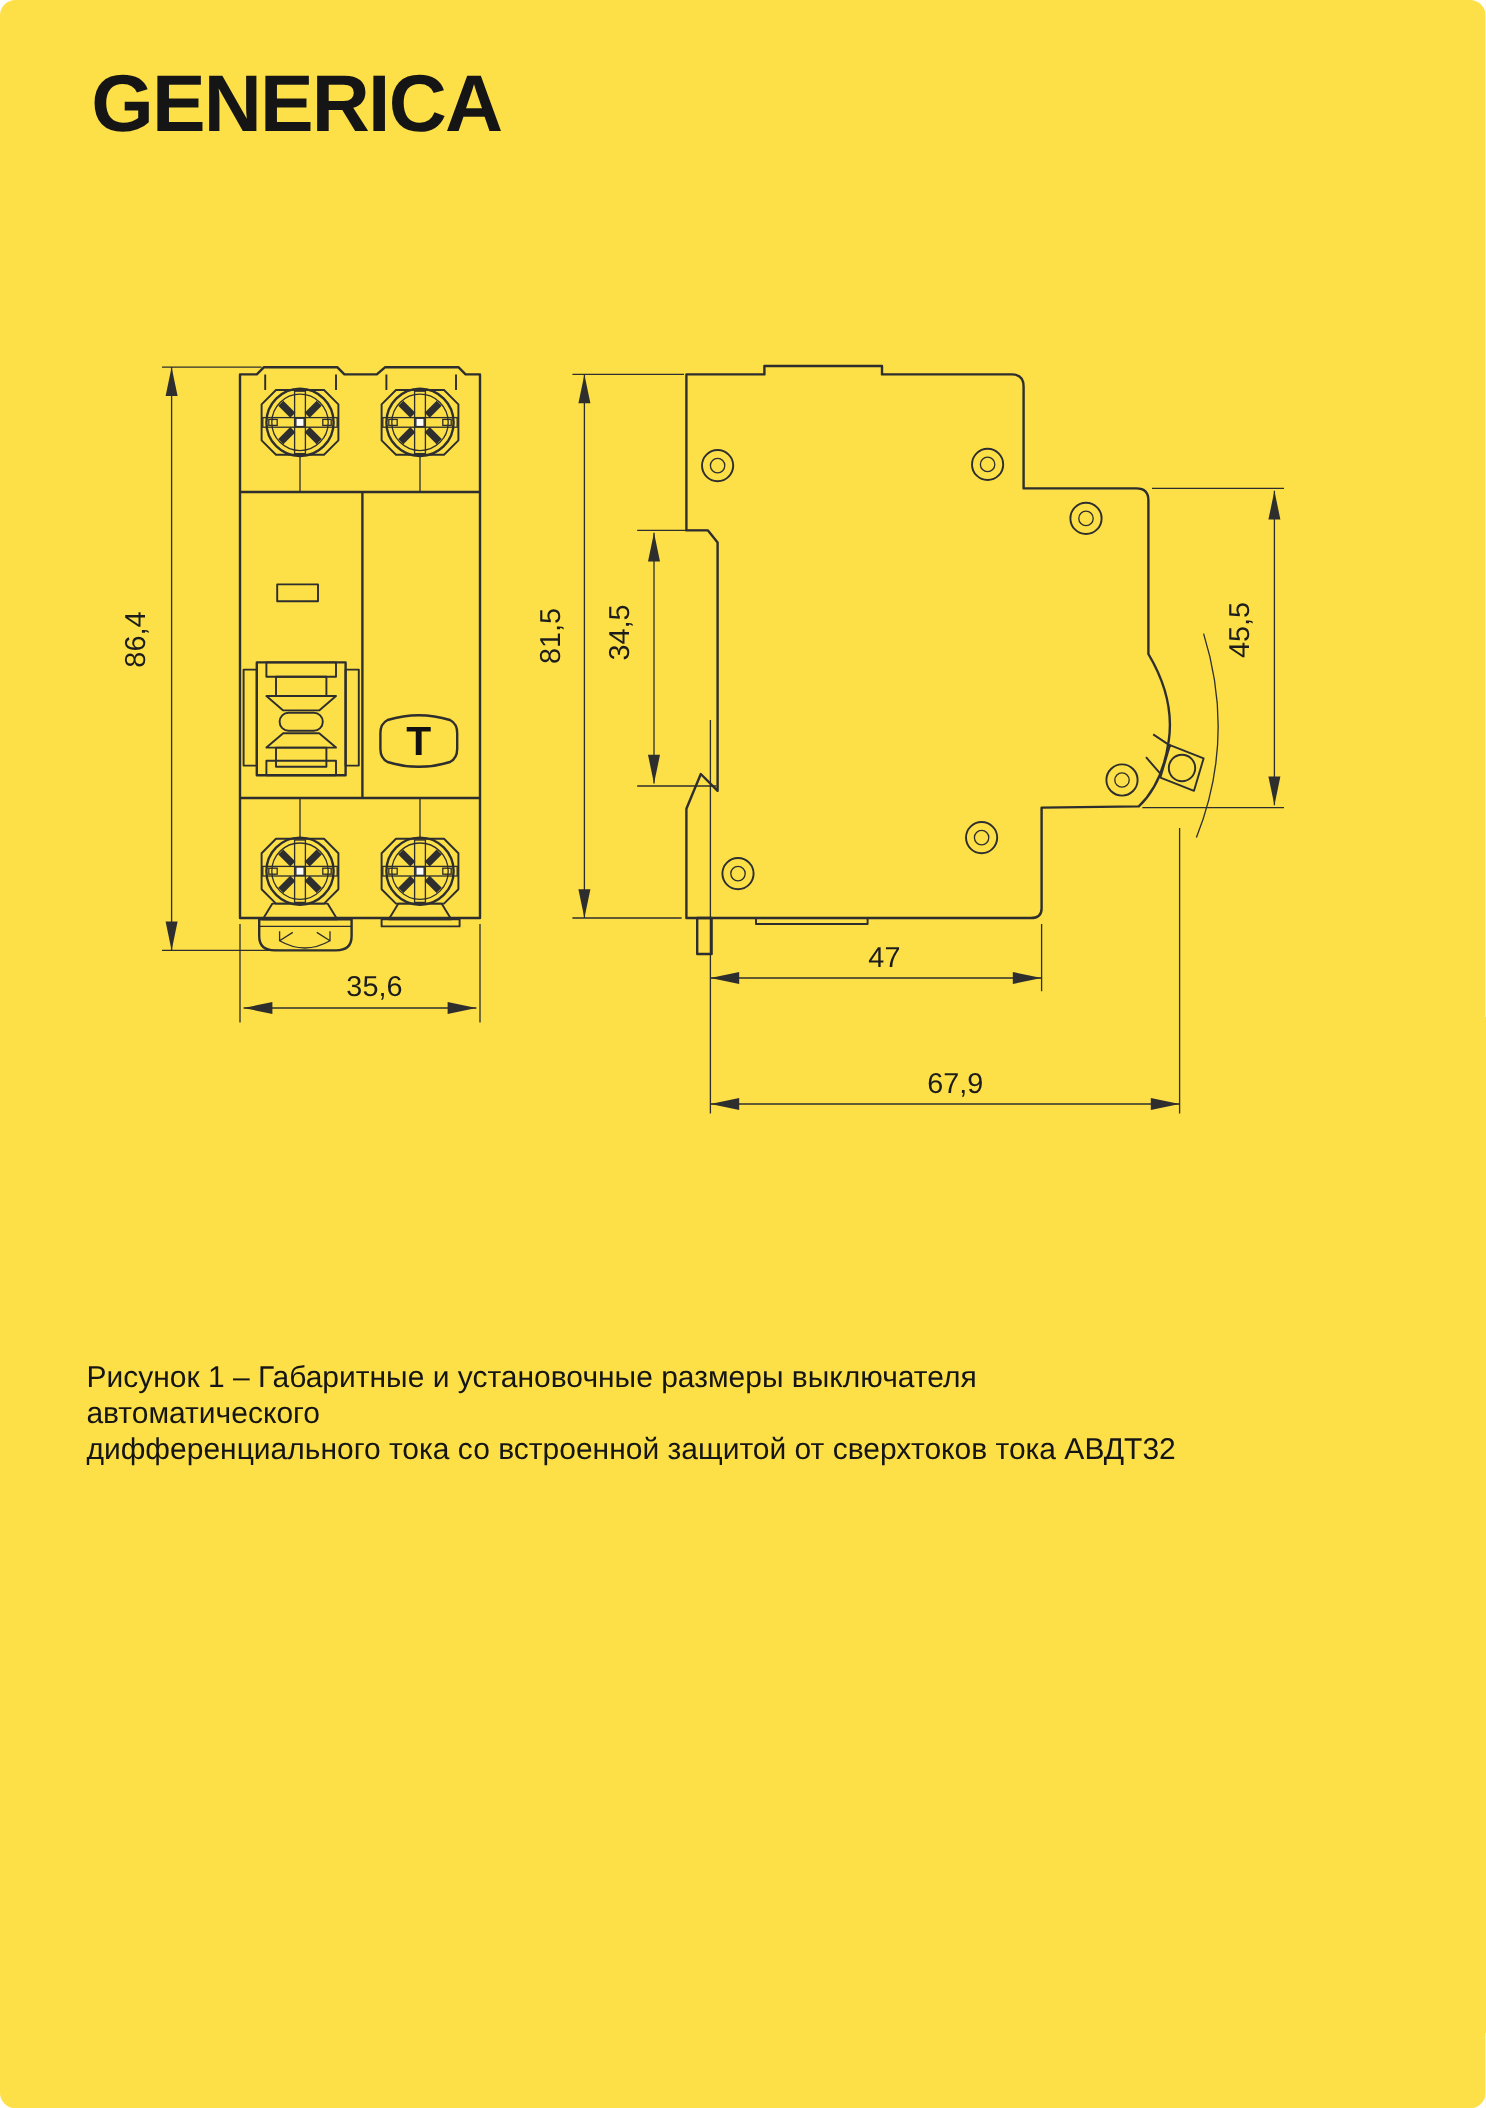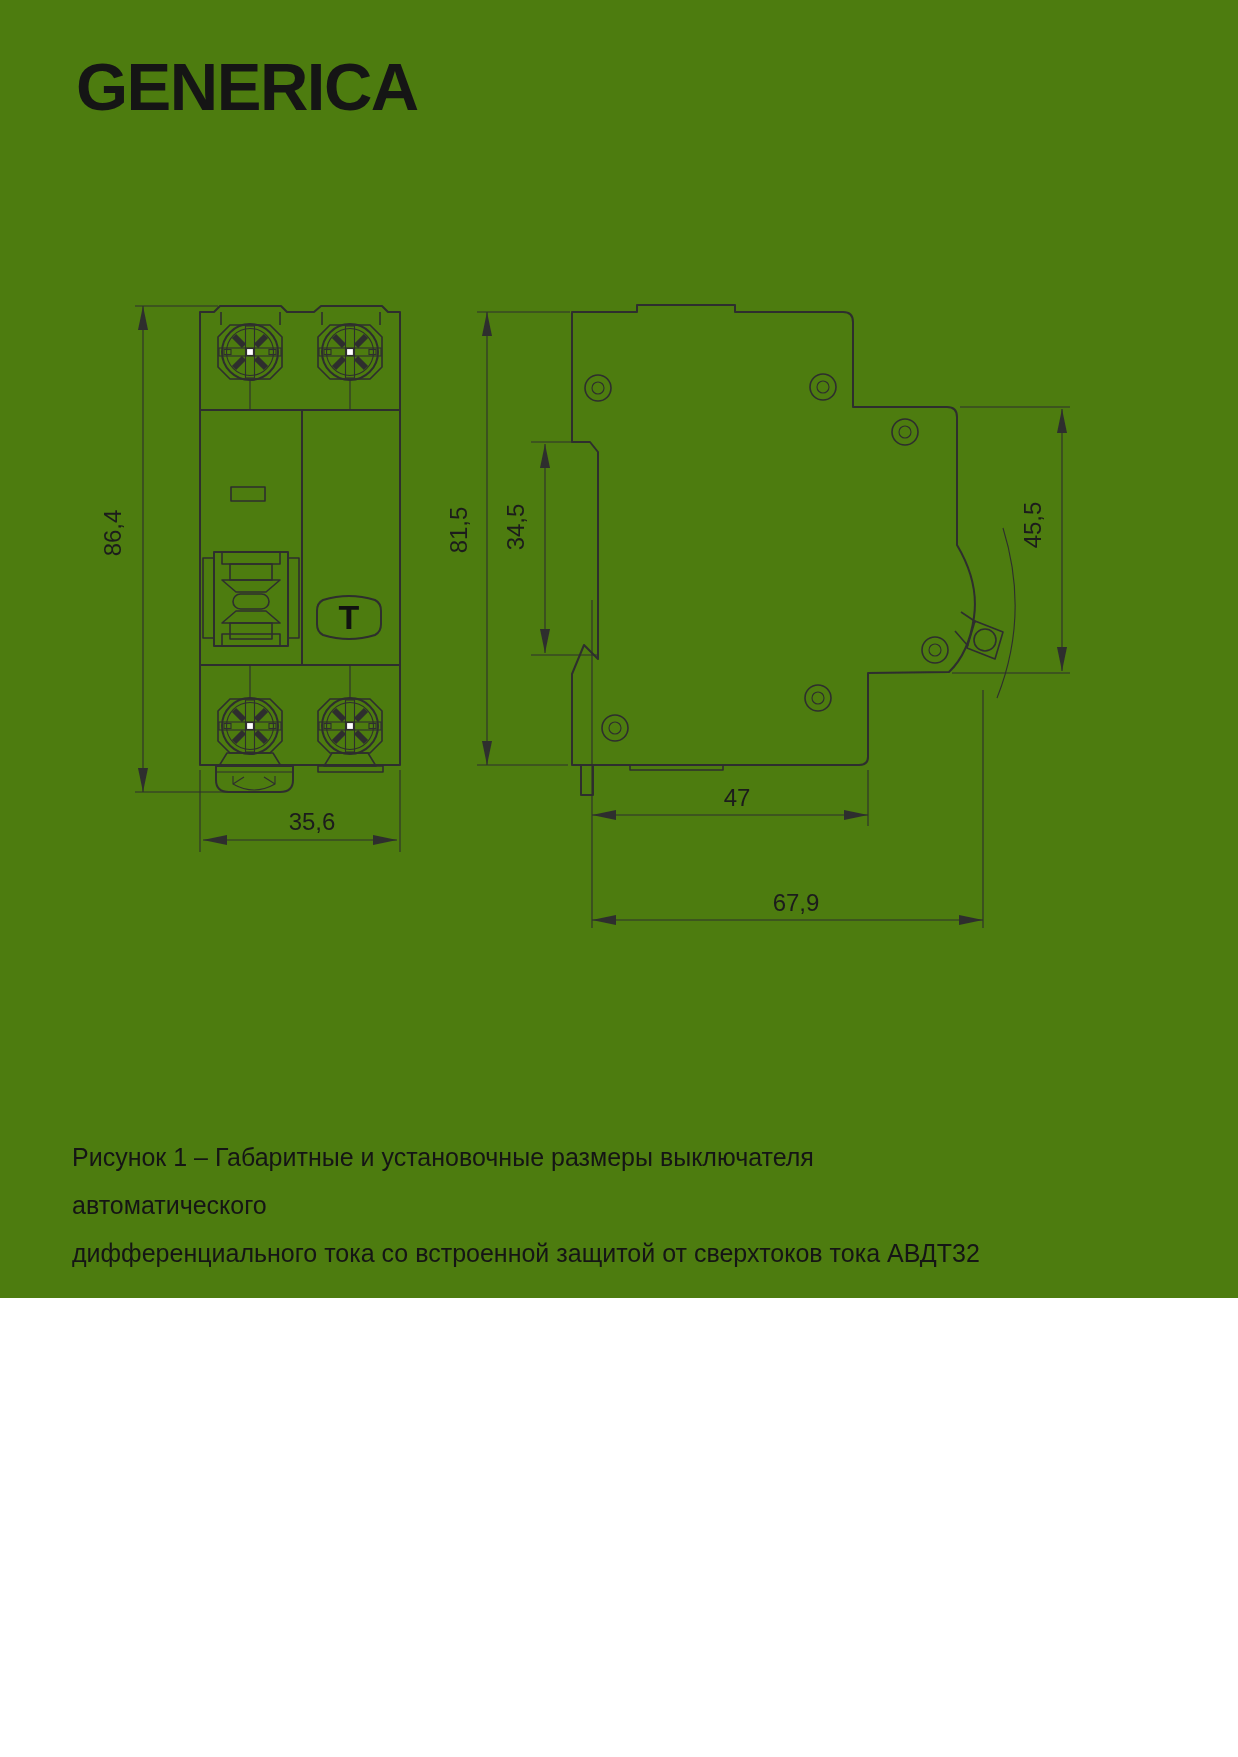--- a/index.html
+++ b/index.html
@@ -1,35 +1,35 @@
 <!DOCTYPE html>
 <html><head>
 <meta charset="utf-8">
 <style>
   html,body{margin:0;padding:0;background:#ffffff;}
   #page{
-    position:relative;width:1238px;height:1298px;background:#4d7c0f;
-    font-family:"Liberation Sans", sans-serif;overflow:hidden;
+    position:relative;width:1238px;height:1757px;background:#fde047;
+    font-family:"Liberation Sans", sans-serif;overflow:hidden;border-radius:13px;
   }
   #brand-logo{
     position:absolute;left:76px;top:48px;
     font-size:67px;font-weight:bold;letter-spacing:-1.5px;color:#151515;
   }
   #drawing{position:absolute;left:0;top:0;}
   .dim-label{
     font-family:"Liberation Sans", sans-serif;
     font-size:24px;fill:#1c1c1c;
   }
   .t-label{
     font-family:"Liberation Sans", sans-serif;
     font-size:34px;font-weight:bold;fill:#111;
   }
   #figure-caption{
     position:absolute;left:72px;top:1108px;width:920px;
-    font-size:25px;line-height:48px;color:#151515;
+    font-size:25px;line-height:30px;color:#151515;
   }
   .ln-h{stroke:#2e2e2e;stroke-width:2;fill:none;stroke-linejoin:round;stroke-linecap:butt;}
   .ln-m{stroke:#2e2e2e;stroke-width:1.6;fill:none;stroke-linejoin:round;}
   .ln-t{stroke:#2e2e2e;stroke-width:1.1;fill:none;}
   .arr{fill:#2e2e2e;stroke:none;}
 </style>
 </head>
 <body>
 
 <div id="page">

